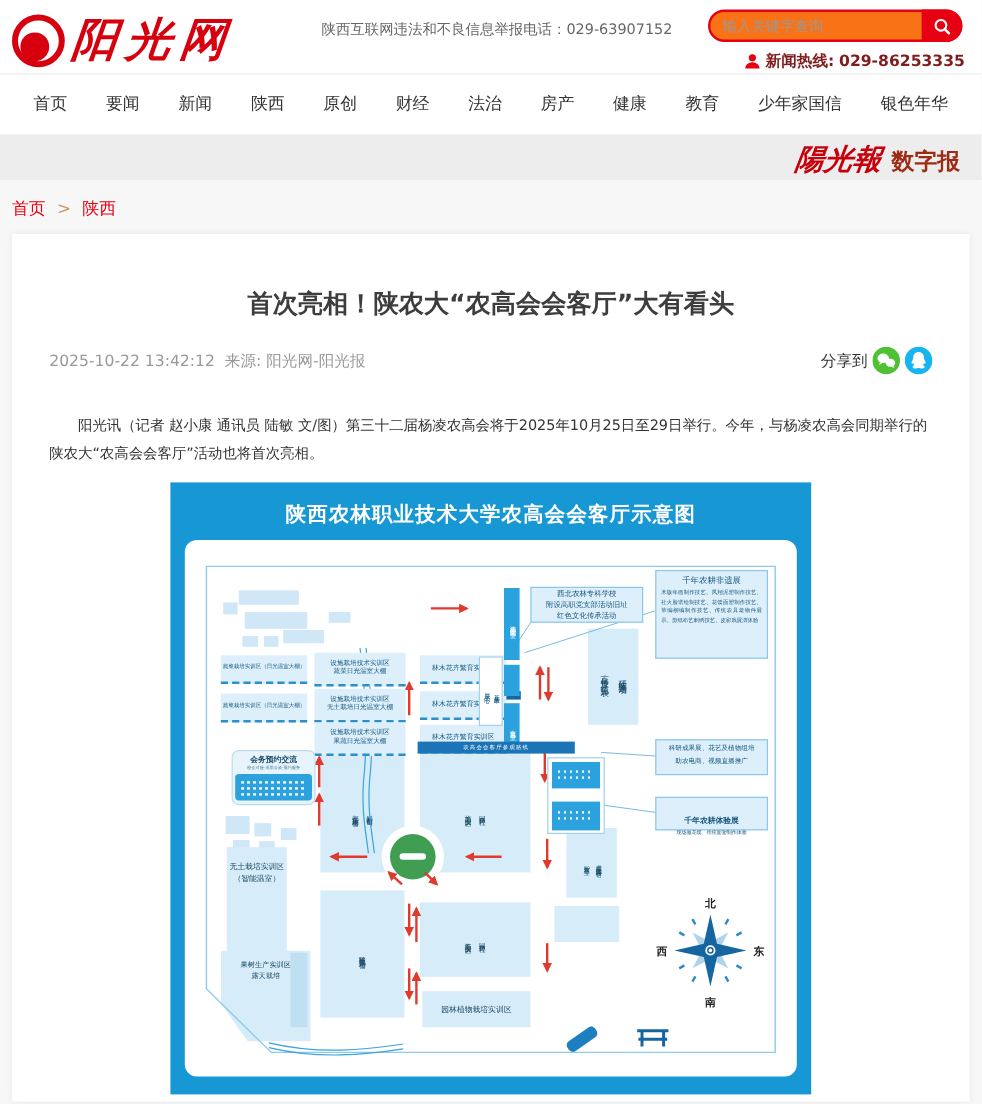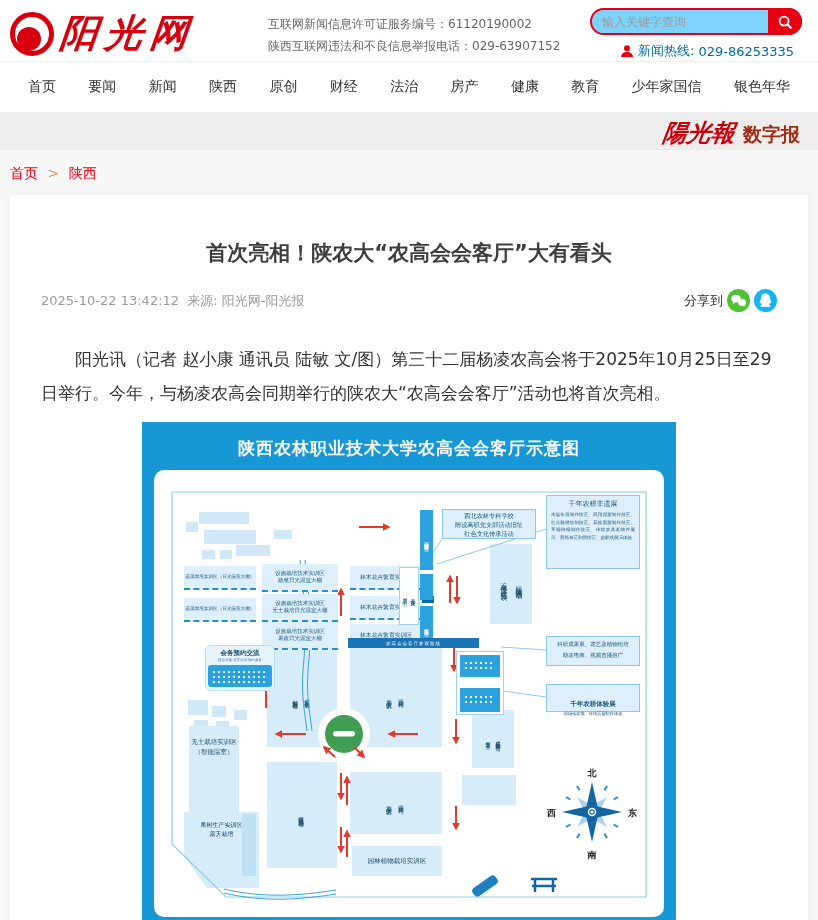--- a/index.html
+++ b/index.html
@@ -7,27 +7,27 @@
     font-family:"DejaVu Sans","Liberation Sans",sans-serif; }
   
   .hdr { width:818px; height:62px; background:#fff; position:relative; border-bottom:1px solid #eee; }
   .logo { position:absolute; left:10px; top:8px; display:flex; align-items:center; gap:6px; }
   .logo-sun { width:44px; height:44px; border-radius:50%; border:5px solid #d6000f; position:relative; }
   .logo-sun::after { content:""; position:absolute; left:2px; top:10px; width:24px; height:24px; border-radius:50%; background:#d6000f; }
   .logo-txt { font-family:"DejaVu Serif","Liberation Serif",serif; font-style:italic; font-weight:bold;
     font-size:38px; color:#d6000f; letter-spacing:7px; transform:skewX(-6deg); }
   .lic { position:absolute; left:268px; top:13px; font-size:12px; color:#666; line-height:22px; }
   .srch { position:absolute; left:590px; top:8px; width:212px; height:27px; border:2px solid #e60012;
-    border-radius:14px; background:#7dd3fc; display:flex; align-items:center; }
+    border-radius:14px; background:#f97316; display:flex; align-items:center; }
   .srch input { border:none; outline:none; flex:1; font-size:12px; color:#333; padding:0 10px; background:transparent; }
   .srch input::placeholder { color:#999; }
   .srch-btn { width:34px; height:27px; margin:-2px -2px -2px 0; background:#e60012; border:none;
     border-radius:0 14px 14px 0; display:flex; align-items:center; justify-content:center; cursor:pointer; }
   .hotline { position:absolute; left:620px; top:42px; display:flex; align-items:center; gap:4px;
-    color:#0369a1; font-size:13px; font-weight:normal; }
+    color:#7f1d1d; font-size:13px; font-weight:bold; }
   
   .nav { width:818px; height:50px; background:#fff; display:flex; align-items:center;
     justify-content:space-between; padding:0 28px; }
   .nav span { font-size:14px; color:#333; cursor:pointer; white-space:nowrap; }
   
   .strip { width:818px; height:38px; background:#ededed; position:relative; }
   .paperlogo { position:absolute; right:18px; top:5px; display:flex; align-items:baseline; gap:8px; }
   .paperlogo .scr { font-family:"DejaVu Serif","Liberation Serif",serif; font-style:italic; font-weight:bold;
     font-size:24px; color:#c7000b; transform:skewX(-8deg); }
   .paperlogo .dig { font-size:19px; font-weight:bold; color:#9e2b13; }
@@ -36,21 +36,21 @@
   .bc .sep { color:#c96; margin:0 5px; }
   .bc a { color:#e60012; text-decoration:none; cursor:pointer; }
   
   .card { width:798px; margin:0 10px; background:#fff; box-shadow:0 0 6px rgba(0,0,0,.06);
     min-height:723px; padding-top:44px; }
   .title { text-align:center; font-size:21px; font-weight:bold; color:#3d3d3d; }
   .meta { width:736px; margin:22px auto 0; display:flex; justify-content:space-between; align-items:center; }
   .meta .left { font-size:13px; color:#999; }
   .meta .right { display:flex; align-items:center; gap:4px; }
   .meta .share-lb { font-size:13px; color:#333; }
-  .para { width:736px; margin:30px auto 0; font-size:17px; color:#333; line-height:2; text-indent:2em; }
+  .para { width:736px; margin:30px auto 0; font-size:12px; color:#333; line-height:2; text-indent:2em; }
   
   .map { width:534px; height:510px; margin:12px auto 0; background:#1797d3; position:relative; }
   .map-title { text-align:center; color:#fff; font-size:17px; font-weight:bold; padding-top:15px; letter-spacing:1px; }
   .panel { position:absolute; left:12px; top:48px; width:510px; height:447px; background:#fff; border-radius:10px; overflow:hidden; }
   .abs { position:absolute; }
   .bld { position:absolute; background:#cfe7f6; z-index:0; }
   .ovl { position:absolute; left:0; top:0; z-index:1; pointer-events:none; }
   .lbox { position:absolute; background:#ddeffa; border-bottom:2px dashed #2b8fc9; color:#175a82;
     display:flex; flex-direction:column; align-items:center; justify-content:center; text-align:center;
     line-height:1.2; z-index:2; }
@@ -67,21 +67,20 @@
 </style>
 </head>
 <body>
 
 <div class="hdr">
   <div class="logo">
     <div class="logo-sun"></div>
     <div class="logo-txt">阳光网</div>
   </div>
   <div class="lic">
-    <div>互联网新闻信息许可证服务编号：61120190002</div>
     <div>陕西互联网违法和不良信息举报电话：029-63907152</div>
   </div>
   <div class="srch">
     <input type="text" placeholder="输入关键字查询" style="">
     <button class="srch-btn">
       <svg width="16" height="16" viewBox="0 0 18 18">
         <circle cx="8" cy="8" r="5" fill="none" stroke="#fff" stroke-width="2"></circle>
         <line x1="11.8" y1="11.8" x2="15.5" y2="15.5" stroke="#fff" stroke-width="2.4" stroke-linecap="round"></line>
       </svg>
     </button>
@@ -356,21 +355,21 @@
       <div class="note" style="left:302px;top:181px;width:48px;height:64px;background:#fff;border-color:#9fd0ec"></div>
       <div class="abs" style="left:306px;top:185px;width:40px;height:22px;background:#2ba2de;z-index:2;padding-top:4px">
         <div class="dotrow"></div>
           <div class="dotrow"></div>
         </div>
       <div class="abs" style="left:306px;top:218px;width:40px;height:24px;background:#2ba2de;z-index:2;padding-top:5px">
         <div class="dotrow"></div>
           <div class="dotrow"></div>
         </div>
 
-      <div class="abs" style="left:51px;top:175px;width:70px;height:46px;background:#e8f4fc;border:1.5px solid #bcdcf0;border-radius:6px;z-index:2;text-align:center">
+      <div class="abs" style="left:39px;top:175px;width:70px;height:46px;background:#e8f4fc;border:1.5px solid #bcdcf0;border-radius:6px;z-index:2;text-align:center">
         <div style="font-size:6.5px;font-weight:bold;color:#1a4a66;margin-top:3px">会务预约交流</div>
         <div style="font-size:3.5px;color:#46809f">校企对接·成果洽谈·预约服务</div>
         <div style="width:64px;height:22px;background:#2ba2de;border-radius:3px;margin:3px auto 0;padding-top:3px">
           <div class="dotrow"></div>
             <div class="dotrow"></div>
             <div class="dotrow"></div>
         </div>
       </div>
 
     </div>

